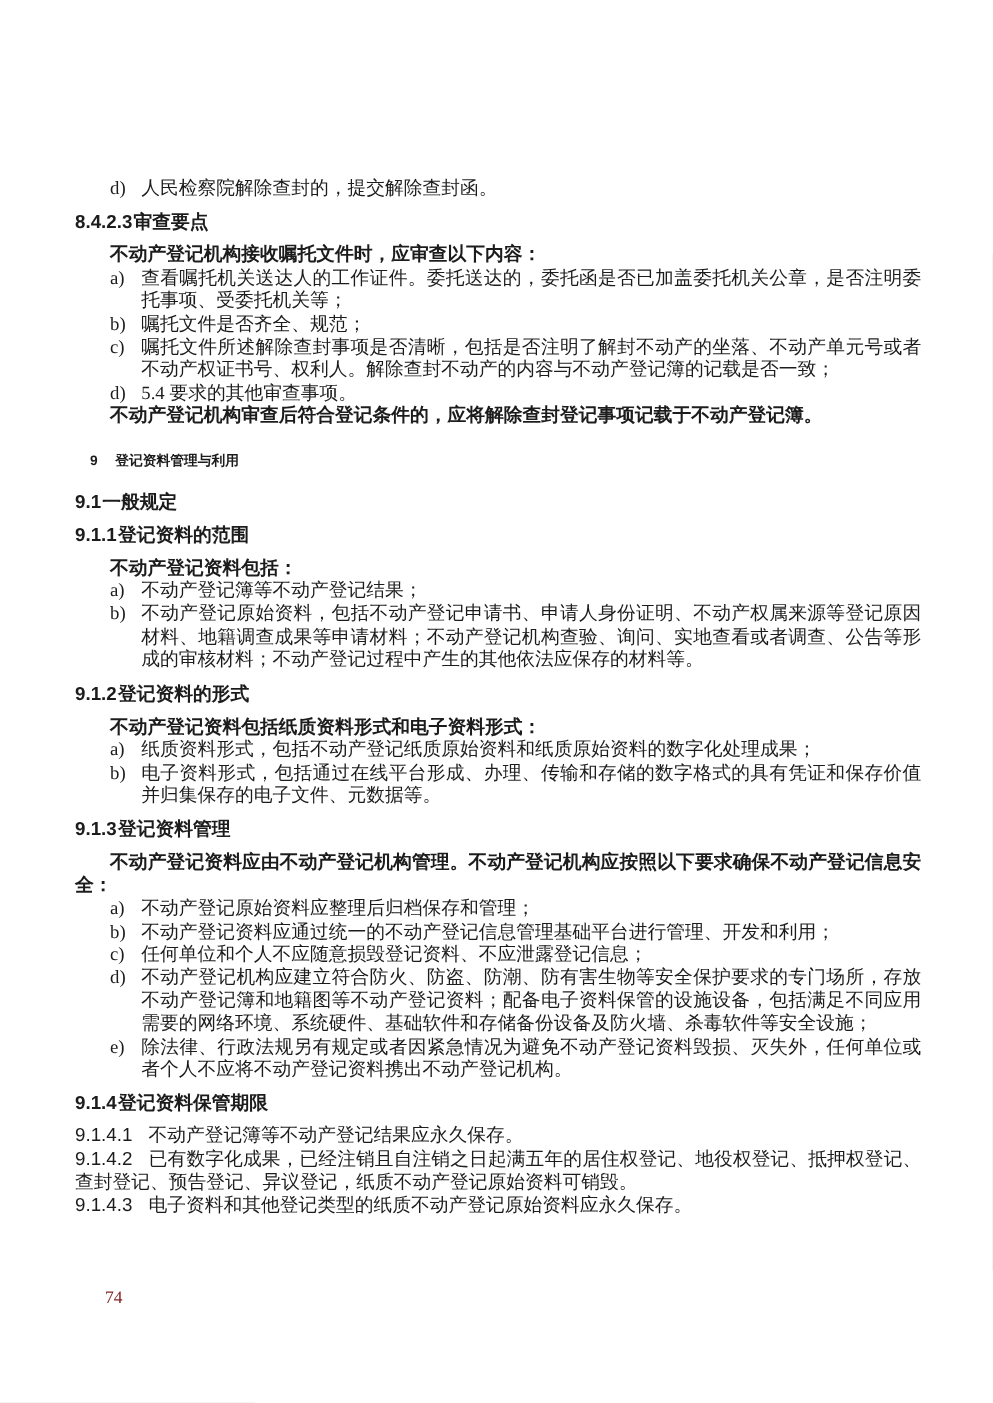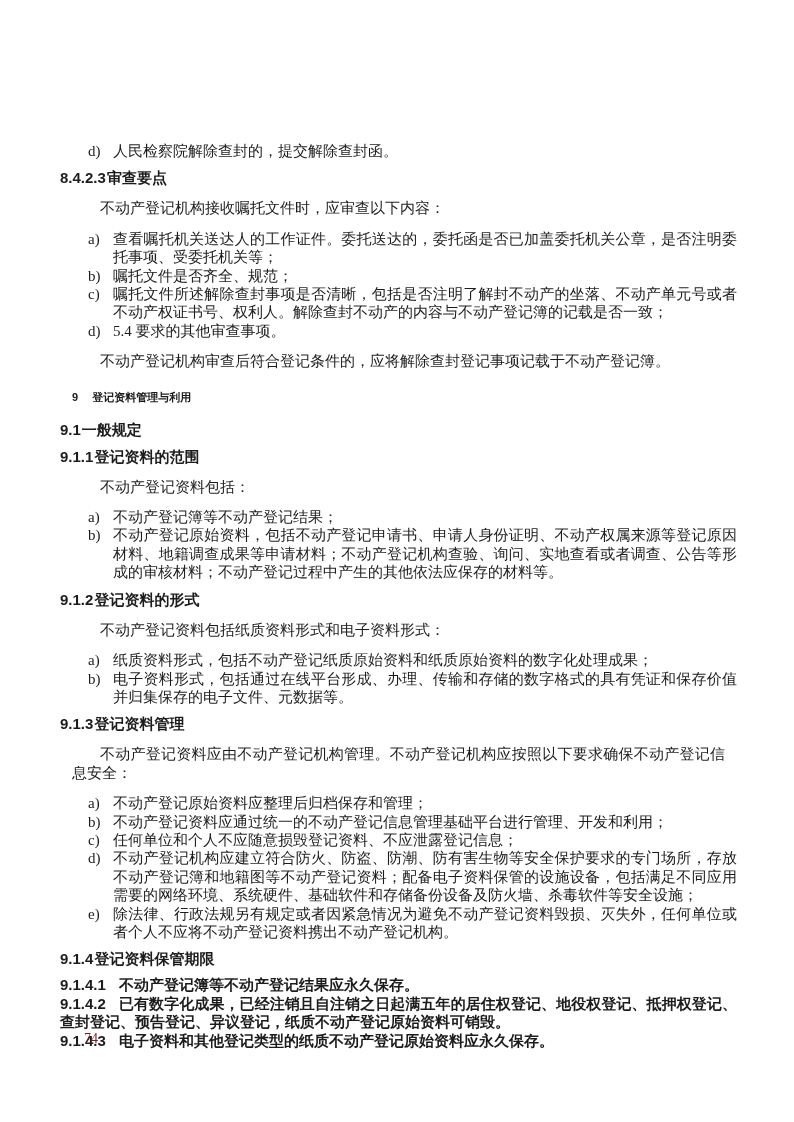--- a/index.html
+++ b/index.html
@@ -47,28 +47,28 @@
     font-family: "Liberation Sans", "DejaVu Sans", sans-serif;
     font-weight: 700;
     font-size: 15px;
     line-height: 19px;
     margin: 8px 0;
     text-align: left;
   }
   .h3 .num { margin-right: 1px; font-weight: 700; }
   
   .para {
-    margin: 12px;
+    margin: 0;
     text-indent: 28px;
+    font-weight: bold;
   }
   
   .clause {
     margin: 0;
     text-indent: 0;
-    font-weight: bold;
   }
   .clause .cnum {
     font-family: "Liberation Sans", "DejaVu Sans", sans-serif;
     margin-right: 13px;
     white-space: nowrap;
   }
   
   .list-item {
     display: flex;
     margin: 0 0 0 28px;

